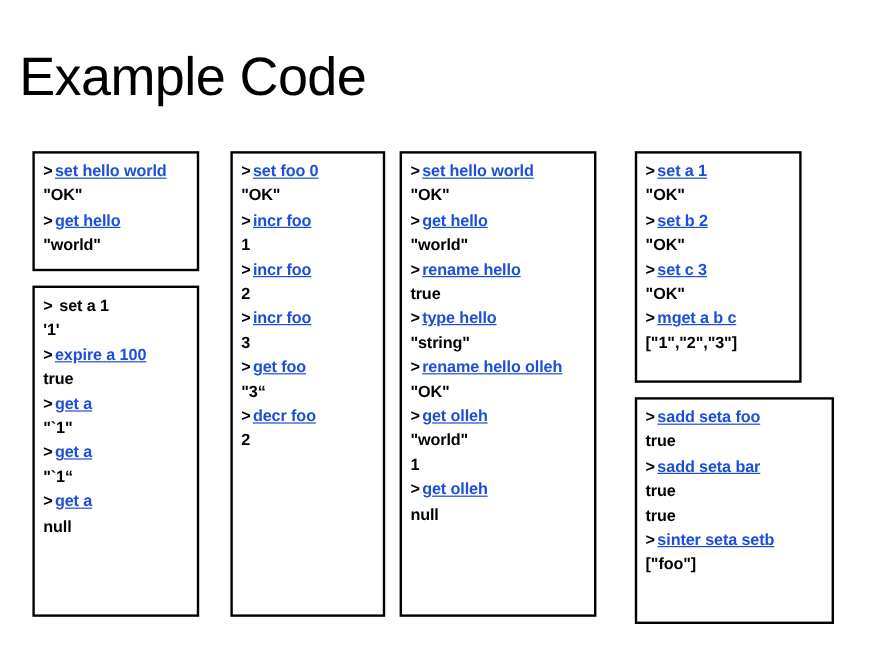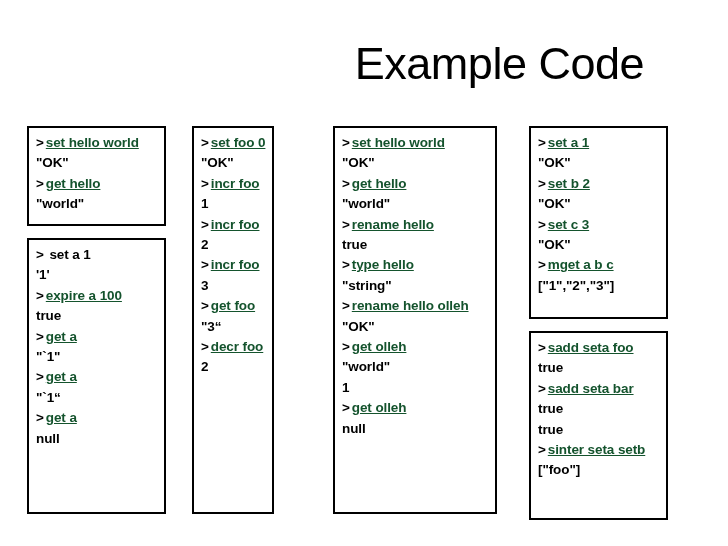--- a/index.html
+++ b/index.html
@@ -15,24 +15,24 @@
     position: relative;
   }
   #slide {
     position: relative;
     width: 728px;
     height: 546px;
     background: #ffffff;
   }
   #slide-title {
     position: absolute;
-    left: 0;
+    left: 16px;
     top: 38px;
     width: 644px;
-    text-align: right;
+    text-align: left;
     font-size: 45px;
     line-height: 52px;
     font-weight: normal;
     color: #000000;
     letter-spacing: -0.5px;
     font-family: "Liberation Sans", sans-serif;
     white-space: nowrap;
   }
   .code-box {
     position: absolute;
@@ -51,44 +51,44 @@
     white-space: nowrap;
     letter-spacing: -0.1px;
   }
   .code-line .prompt {
     font-weight: bold;
     color: #000000;
     font-size: 13.5px;
     margin-right: 2px;
   }
   .code-line .cmd-link {
-    color: #14532d;
+    color: #1d4ed8;
     text-decoration: underline;
     font-weight: bold;
   }
   .code-line .cmd-plain {
     color: #000000;
     text-decoration: none;
     font-weight: bold;
   }
   .code-line.result {
     font-weight: bold;
     color: #000000;
   }
 
   
   #box-c1-b1 { left: 27px;  top: 126px; width: 139px; height: 100px; }
   #box-c1-b2 { left: 27px;  top: 238px; width: 139px; height: 276px; }
   
-  #box-c2-b1 { left: 192px; top: 126px; width: 82px; height: 388px; }
+  #box-c2-b1 { left: 192px; top: 126px; width: 129px; height: 388px; }
   
   #box-c3-b1 { left: 333px; top: 126px; width: 164px; height: 388px; }
   
   #box-c4-b1 { left: 529px; top: 126px; width: 139px; height: 193px; }
-  #box-c4-b2 { left: 529px; top: 331px; width: 139px; height: 189px; }
+  #box-c4-b2 { left: 529px; top: 331px; width: 166px; height: 189px; }
 </style>
 </head>
 <body>
 
 <div id="slide">
 
   <div id="slide-title">Example Code</div>
 
   <div class="code-box" id="box-c1-b1">
       <div class="code-line"><span class="prompt">&gt;</span><span class="cmd-link">set hello world</span></div>

